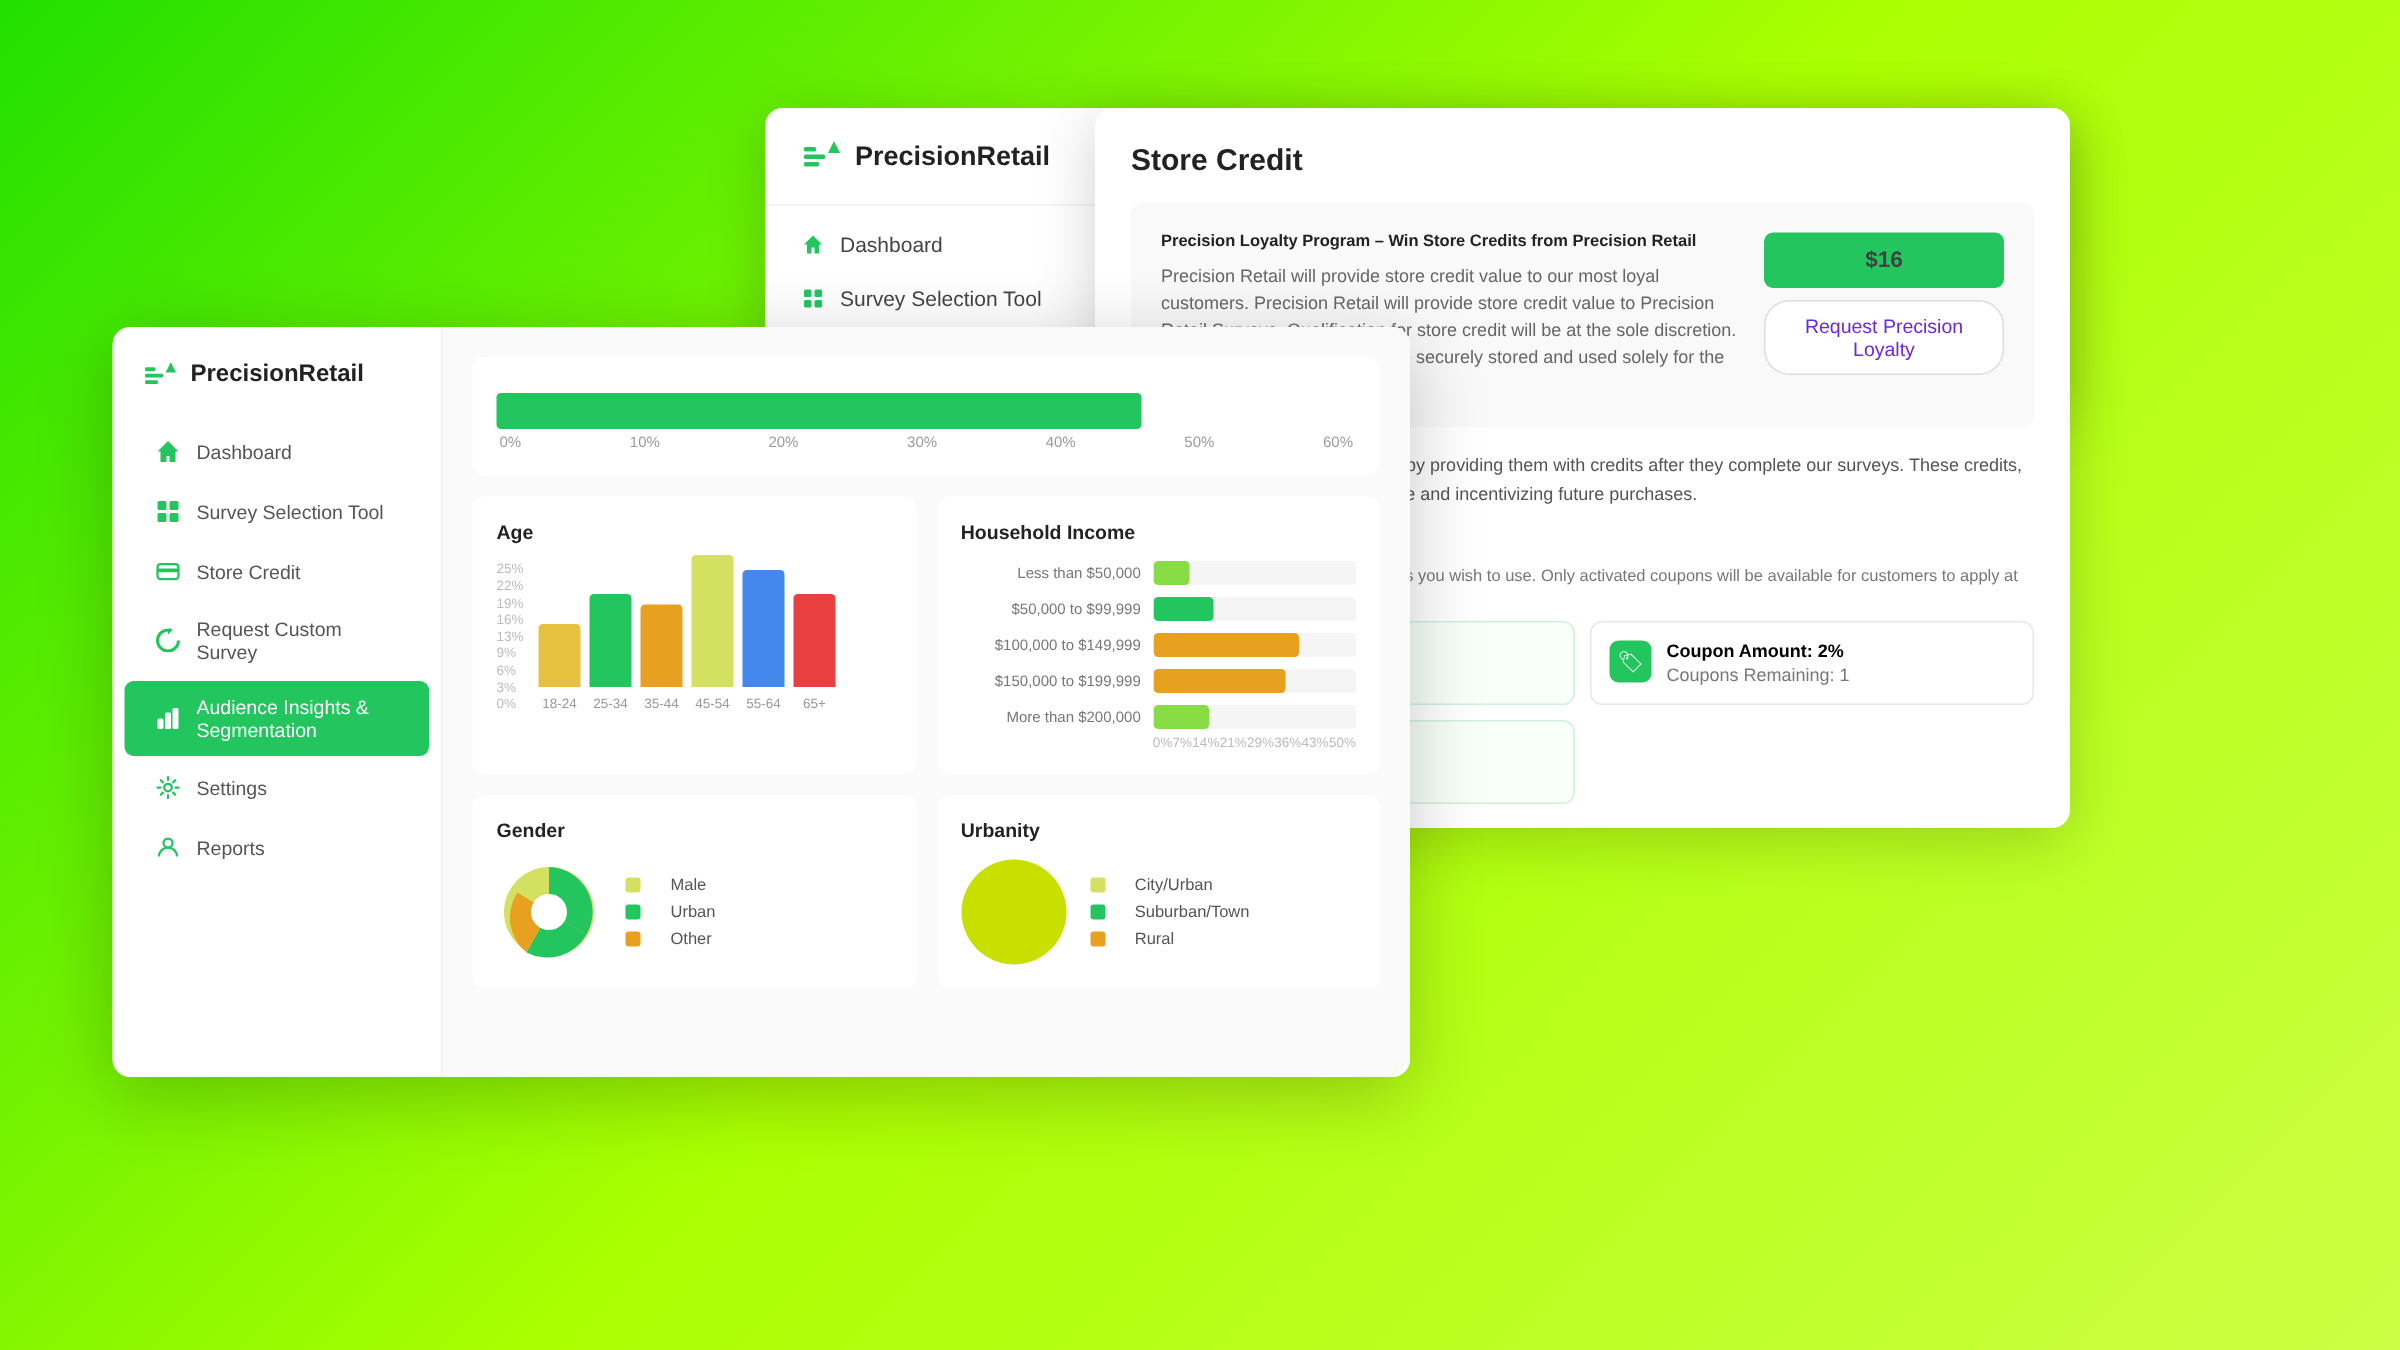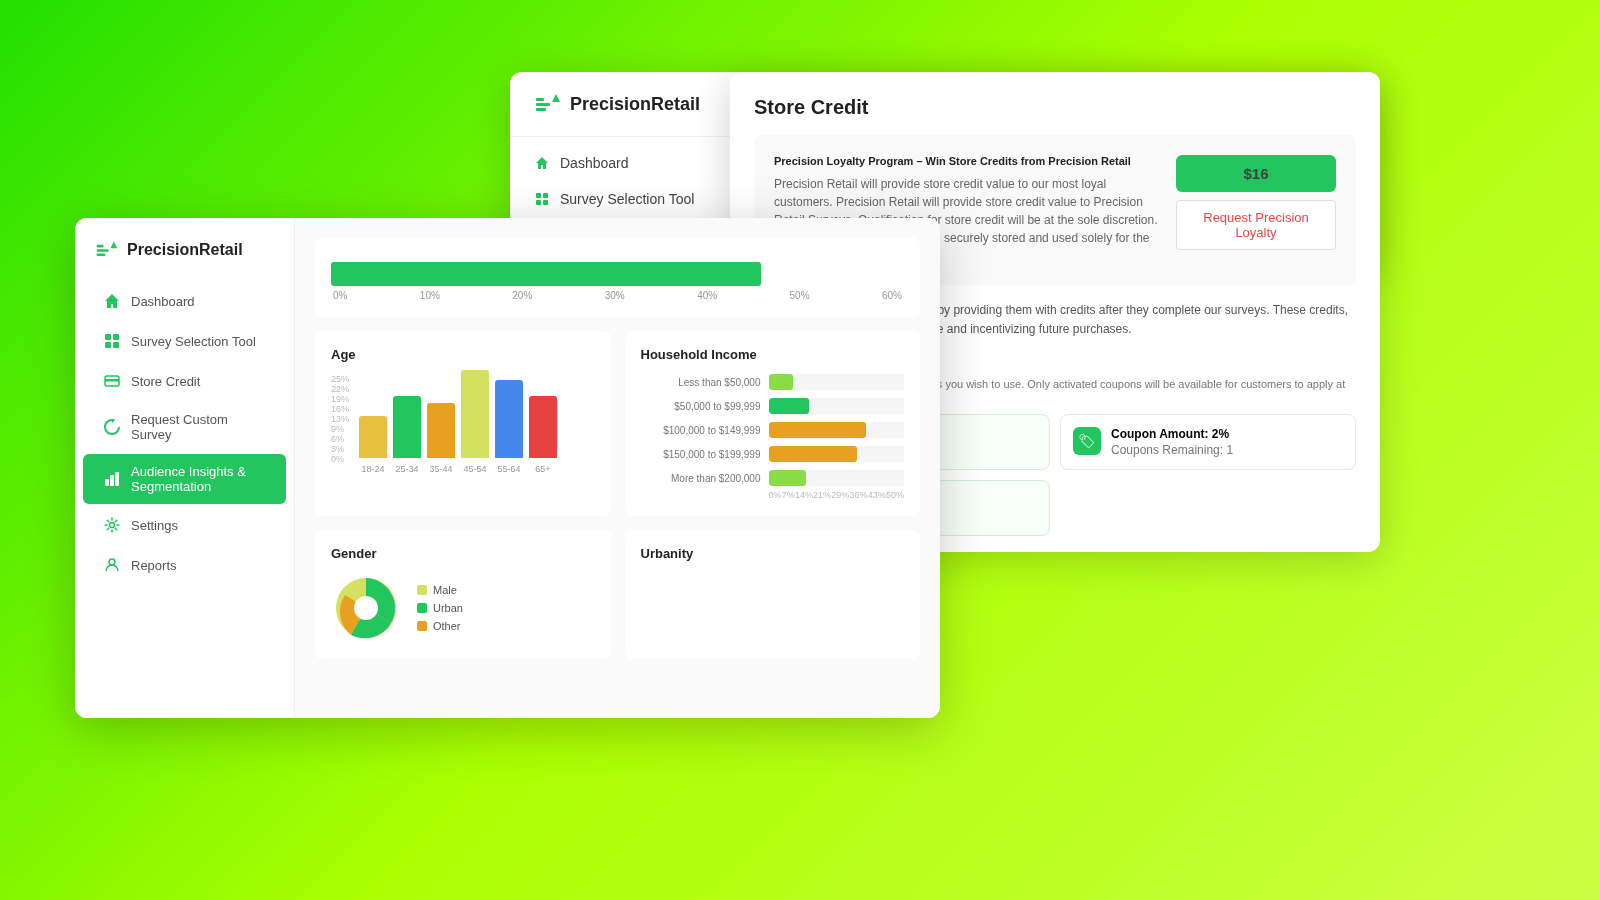--- a/index.html
+++ b/index.html
@@ -142,23 +142,23 @@
       border: none;
       border-radius: 6px;
       padding: 10px 20px;
       font-size: 15px;
       font-weight: 700;
       cursor: pointer;
       text-align: center;
     }
     .btn-request-loyalty {
       background: #fff;
-      color: #ef4444;
+      color: #6d28d9;
       border: 1.5px solid #ddd;
-      border-radius: 4px;
+      border-radius: 17px;
       padding: 9px 16px;
       font-size: 13px;
       cursor: pointer;
       text-align: center;
     }
     .credit-desc {
       font-size: 12px;
       color: #555;
       line-height: 1.6;
       margin-bottom: 16px;
@@ -355,20 +355,21 @@
       font-size: 9px;
       color: #999;
       margin-top: 4px;
     }
     .age-y-labels {
       position: absolute;
       left: 0;
       top: 0;
       display: flex;
       flex-direction: column;
+      justify-content: space-between;
       height: 100px;
       font-size: 9px;
       color: #bbb;
     }
 
     
     .income-chart {
       display: flex;
       flex-direction: column;
       gap: 8px;
@@ -415,21 +416,21 @@
       flex-shrink: 0;
     }
     .gender-legend {
       display: flex;
       flex-direction: column;
       gap: 6px;
     }
     .legend-item {
       display: flex;
       align-items: center;
-      gap: 6px;
+      gap: 20px;
       font-size: 11px;
       color: #555;
     }
     .legend-dot {
       width: 10px;
       height: 10px;
       border-radius: 2px;
       flex-shrink: 0;
     }
 
@@ -752,16 +753,33 @@
             <div class="legend-item">
               <div class="legend-dot" style="background:#e8a020;"></div>
               <span>Other</span>
             </div>
           </div>
         </div>
       </div>
 
       <div class="chart-card">
         <div class="chart-card-title">Urbanity</div>
+        <div class="urbanity-section">
+          <div class="circle-big"></div>
+          <div class="urbanity-legend">
+            <div class="legend-item">
+              <div class="legend-dot" style="background:#d4e060;"></div>
+              <span>City/Urban</span>
+            </div>
+            <div class="legend-item">
+              <div class="legend-dot" style="background:#22c55e;"></div>
+              <span>Suburban/Town</span>
+            </div>
+            <div class="legend-item">
+              <div class="legend-dot" style="background:#e8a020;"></div>
+              <span>Rural</span>
+            </div>
+          </div>
+        </div>
       </div>
     </div>
   </div>
 </div>
 
 </body></html>

